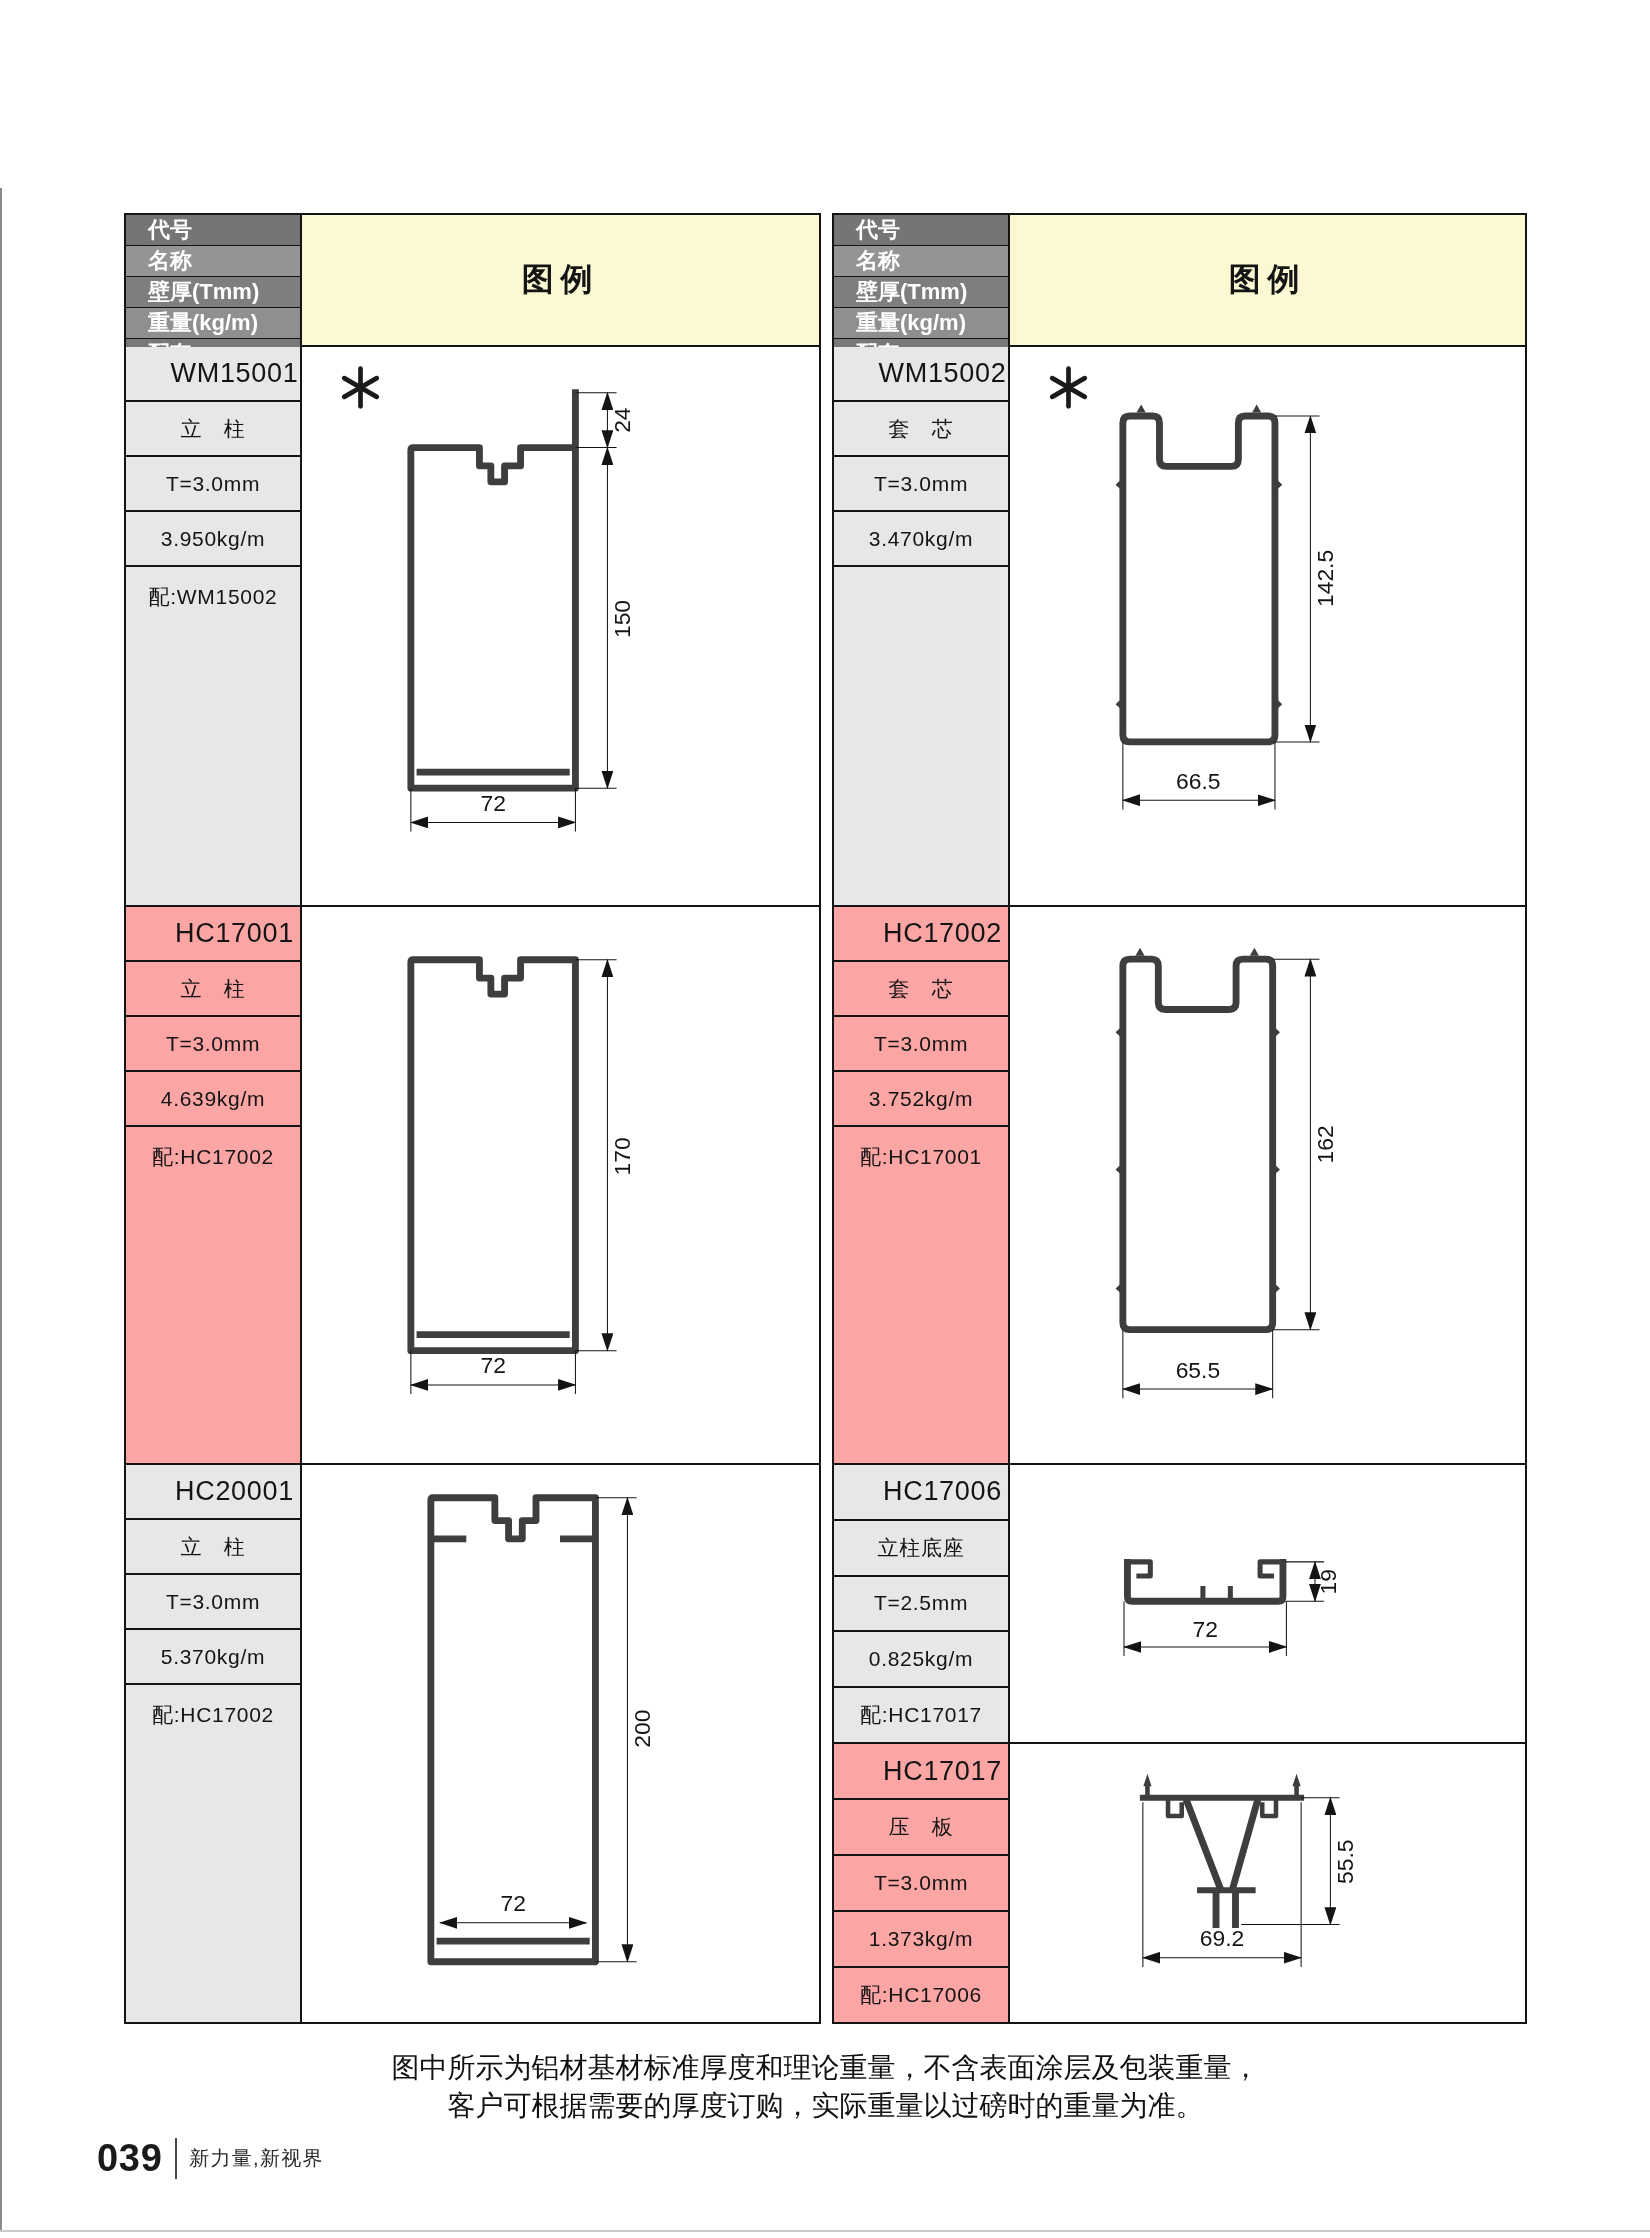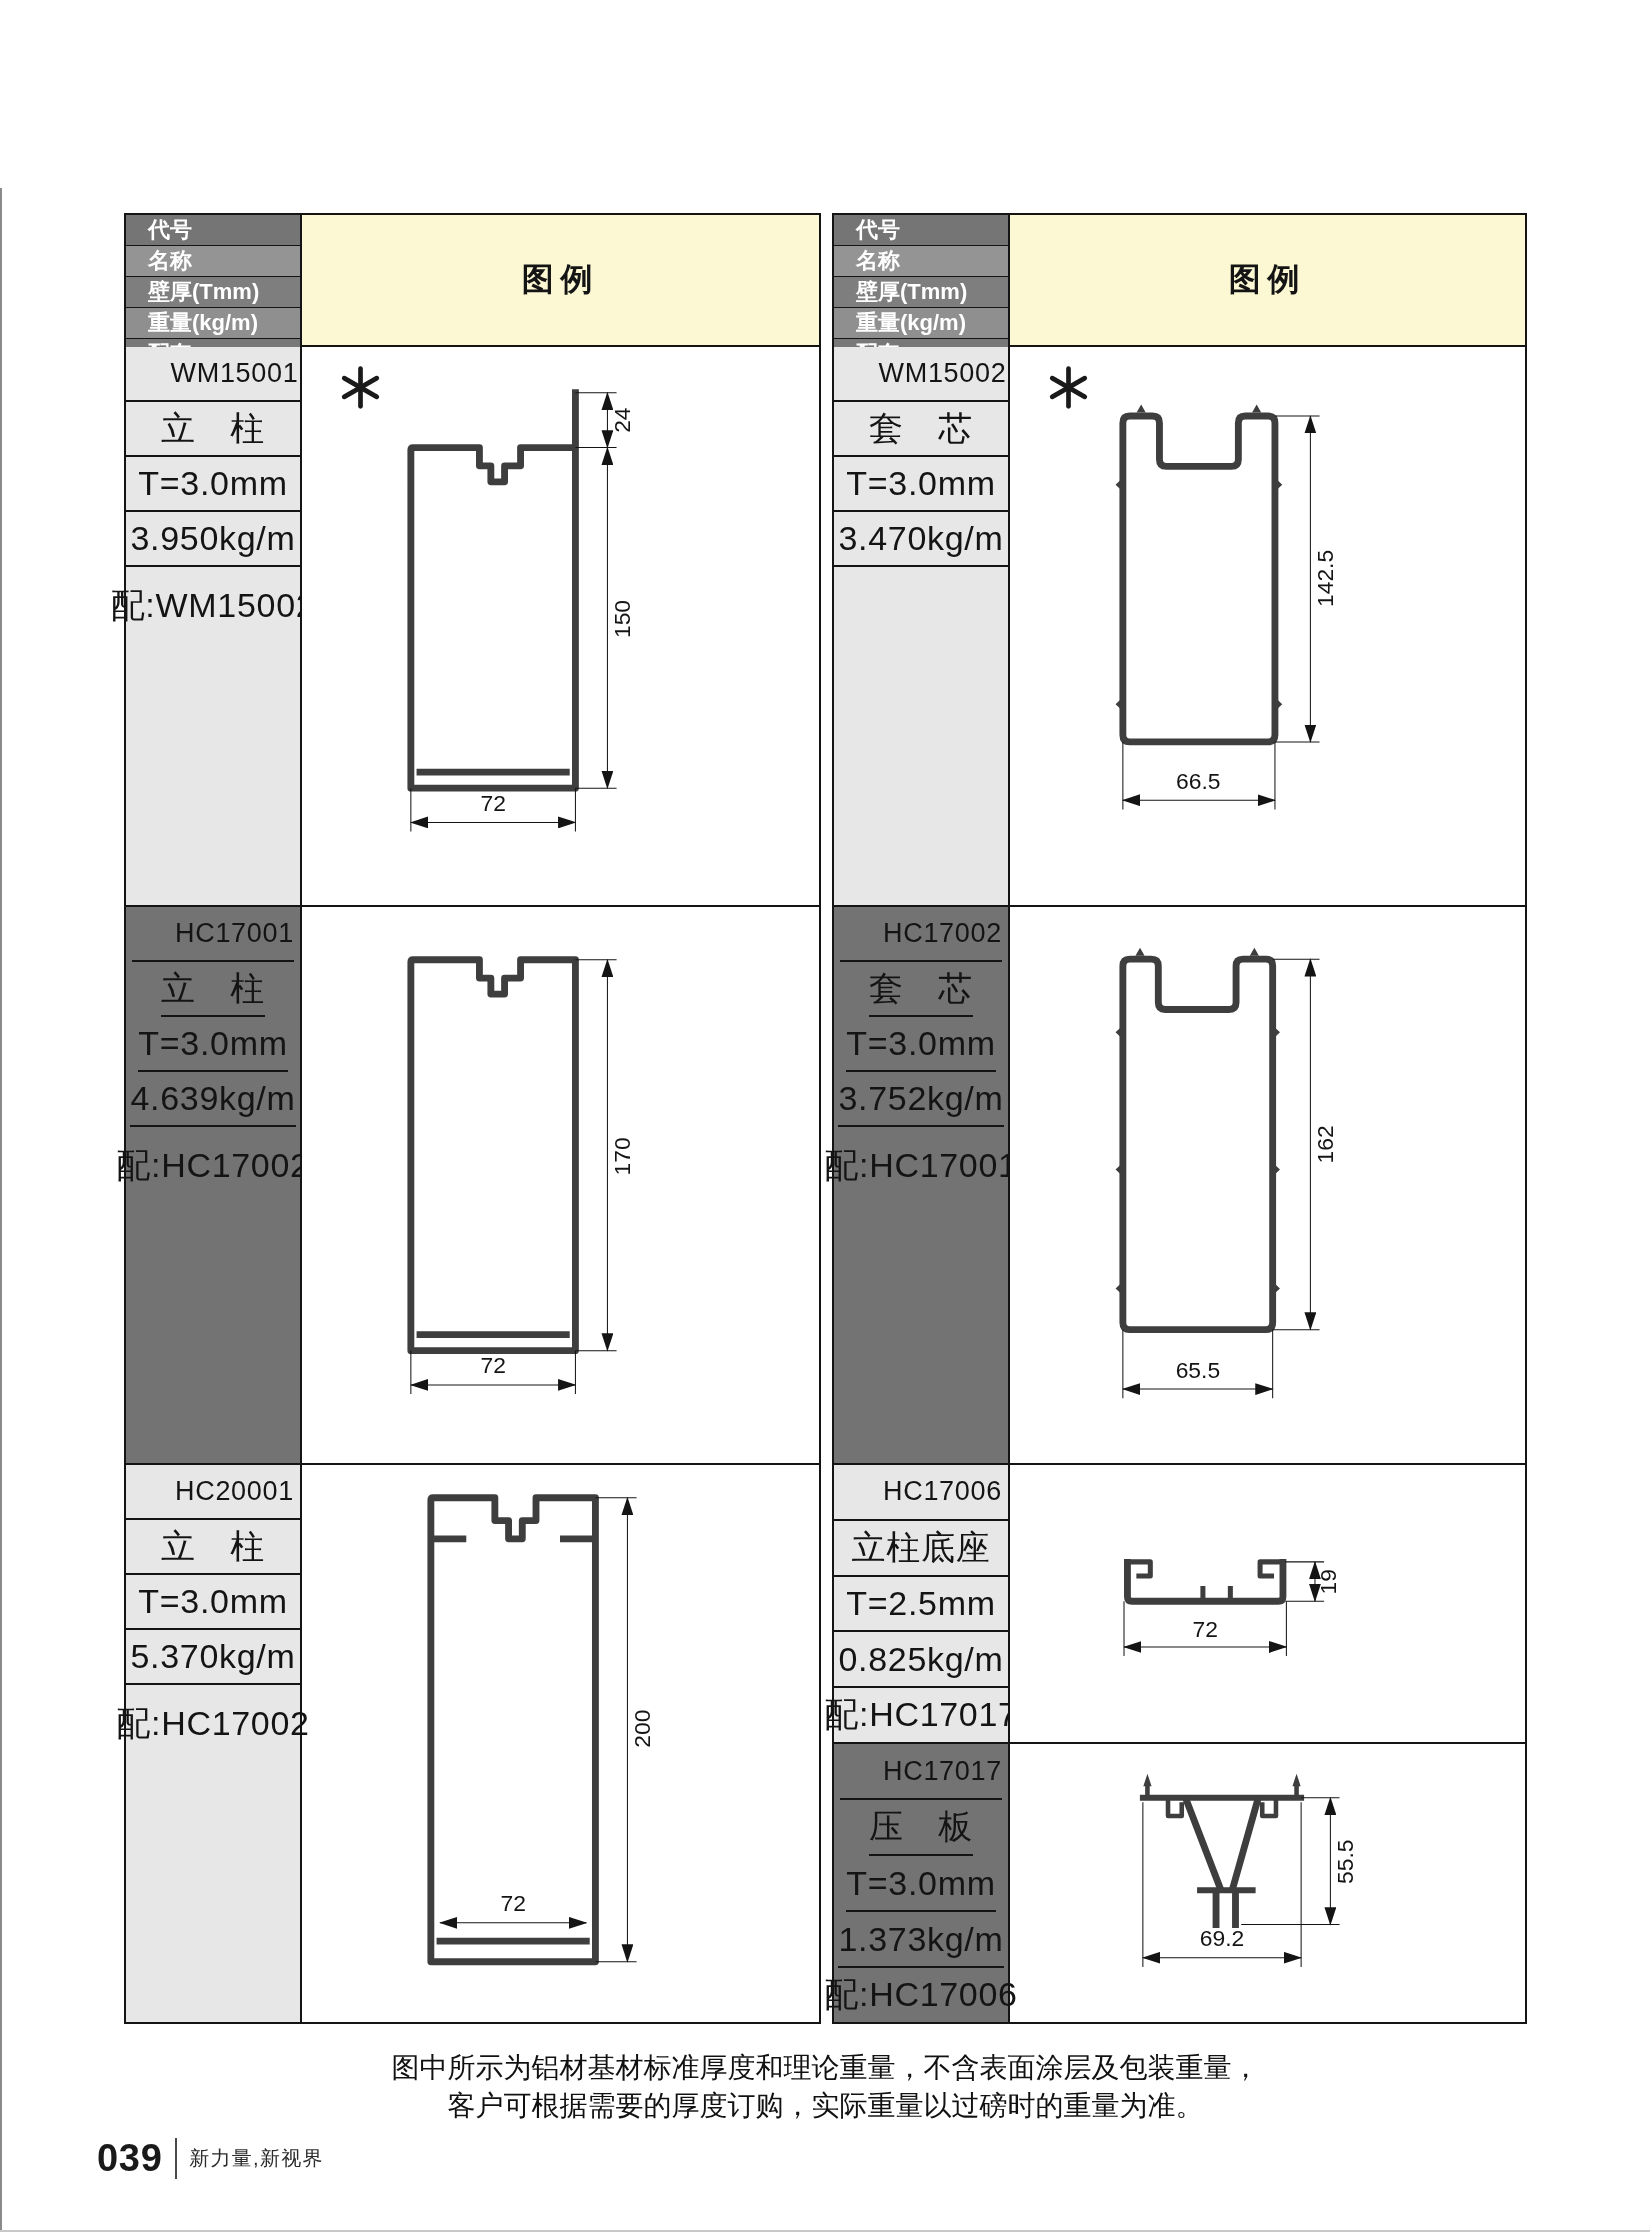--- a/index.html
+++ b/index.html
@@ -23,23 +23,23 @@
   .hcell:nth-child(3){background:#7e7e7e;}
   .hcell:nth-child(4){background:#8f8f8f;}
   .hcell:nth-child(5){background:#787878;border-bottom:none;}
   .hlegend{flex:1;background:#FBF8D3;display:flex;align-items:center;justify-content:center;
            font-size:32px;font-weight:bold;letter-spacing:6.7px;}
 
   .row{display:flex;border-bottom:2px solid #141414;position:relative;box-sizing:border-box;flex:none;}
   .row:last-child{border-bottom:none;flex:1;gap:20px;}
   .labels{flex:none;width:176px;display:flex;flex-direction:column;border-right:2px solid #141414;box-sizing:border-box;}
   .gray  .labels{background:#E7E7E7;}
-  .yellow .labels{background:#737373;align-items:center;}
+  .yellow .labels{background:#fca5a5;}
   .c{flex:none;height:55px;border-bottom:2px solid #141414;display:flex;align-items:center;
-     justify-content:center;font-size:34px;box-sizing:border-box;letter-spacing:0.7px;}
+     justify-content:center;font-size:21px;box-sizing:border-box;letter-spacing:0.7px;}
   .c.code{font-weight:normal;font-size:27px;padding-left:43px;}
   .c.last{flex:1;border-bottom:none;align-items:flex-start;padding-top:16px;}
   .short .c{height:auto;flex:1;border-bottom:2px solid #141414;}
   .short .c:last-child{border-bottom:none;}
   .short .c.last{align-items:center;padding-top:0;}
   .legend{flex:1;position:relative;background:#ffffff;overflow:hidden;}
 
   .ast{position:absolute;left:37px;top:18.6px;}
   .drw{position:absolute;}
 

